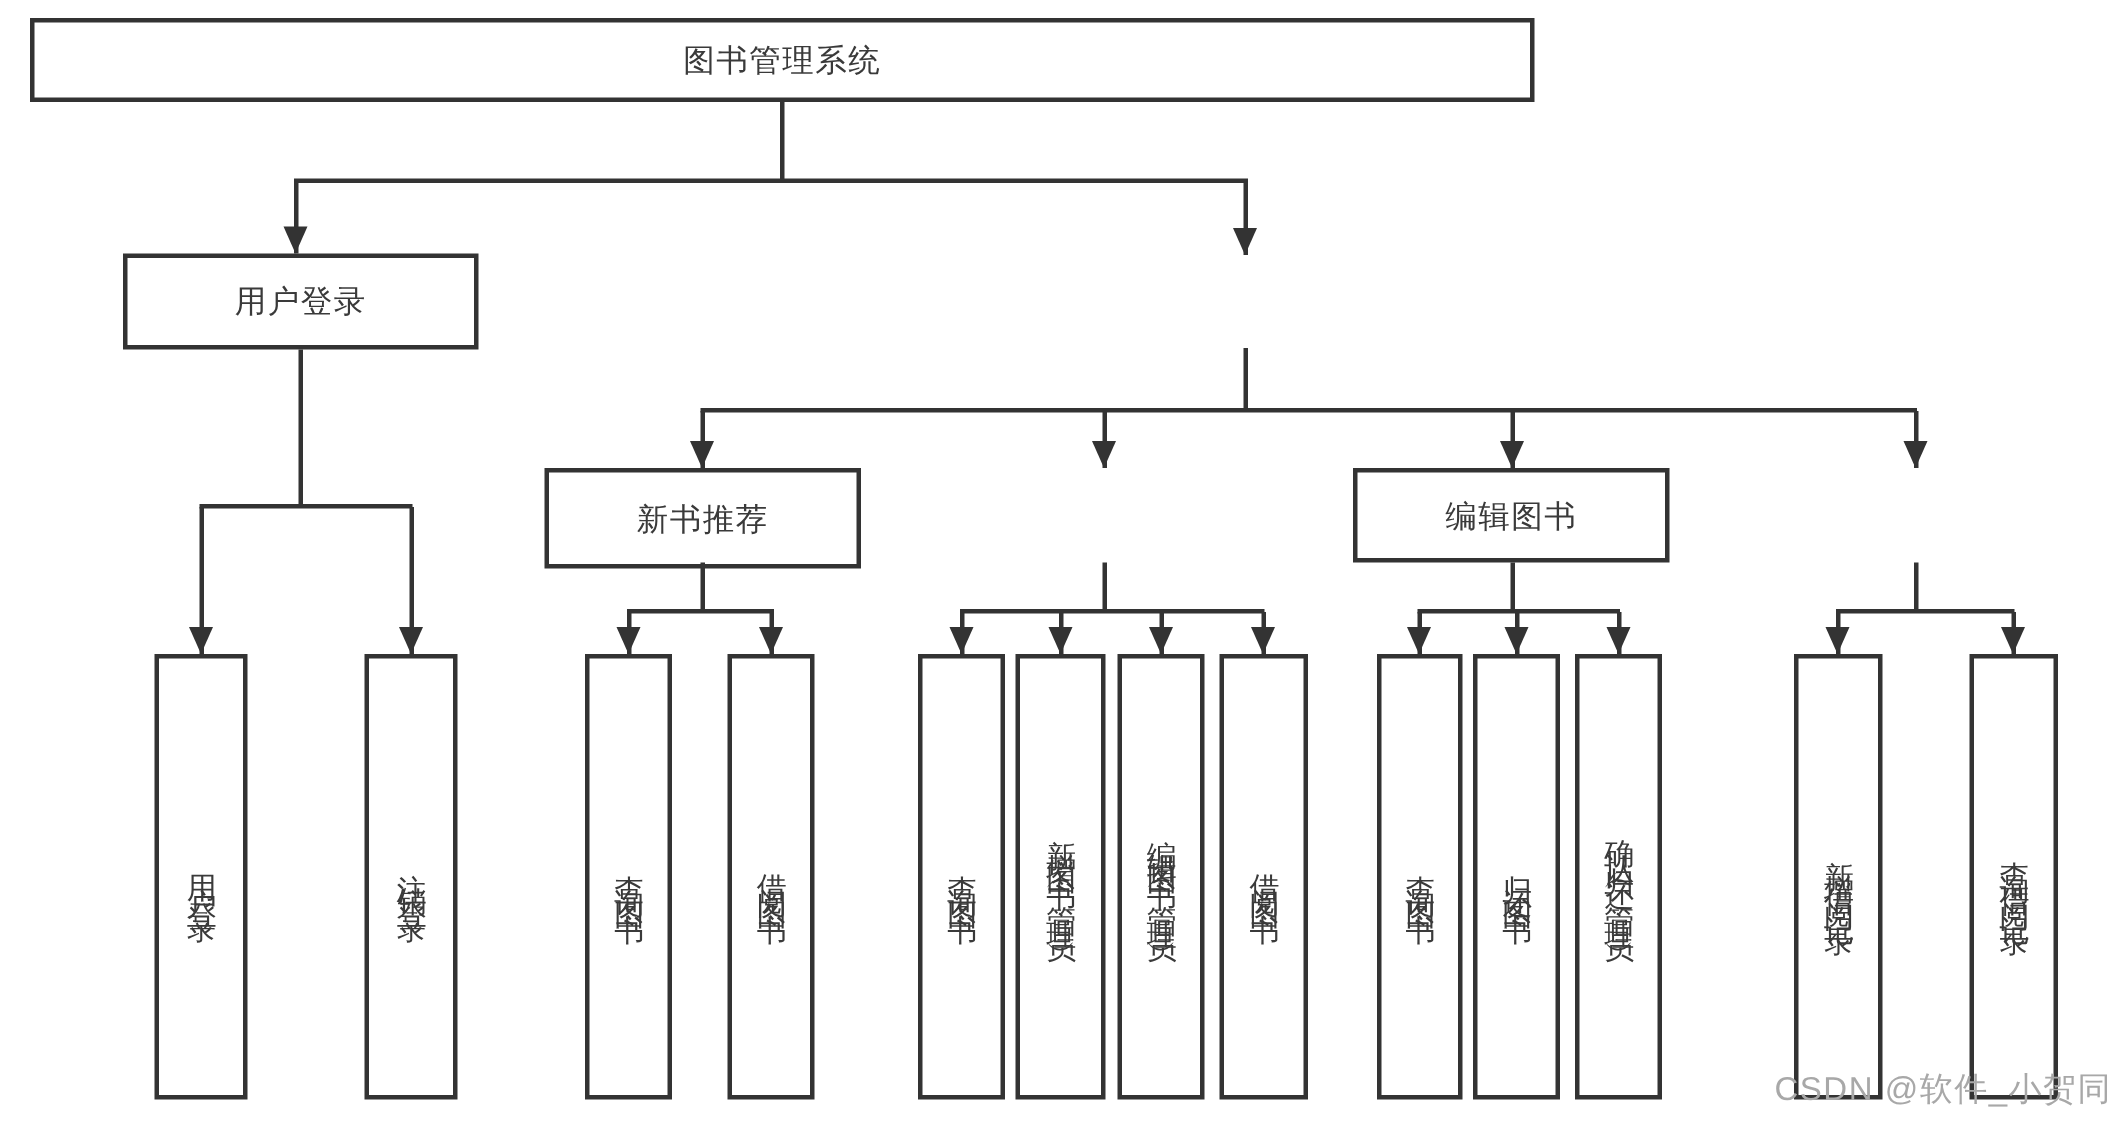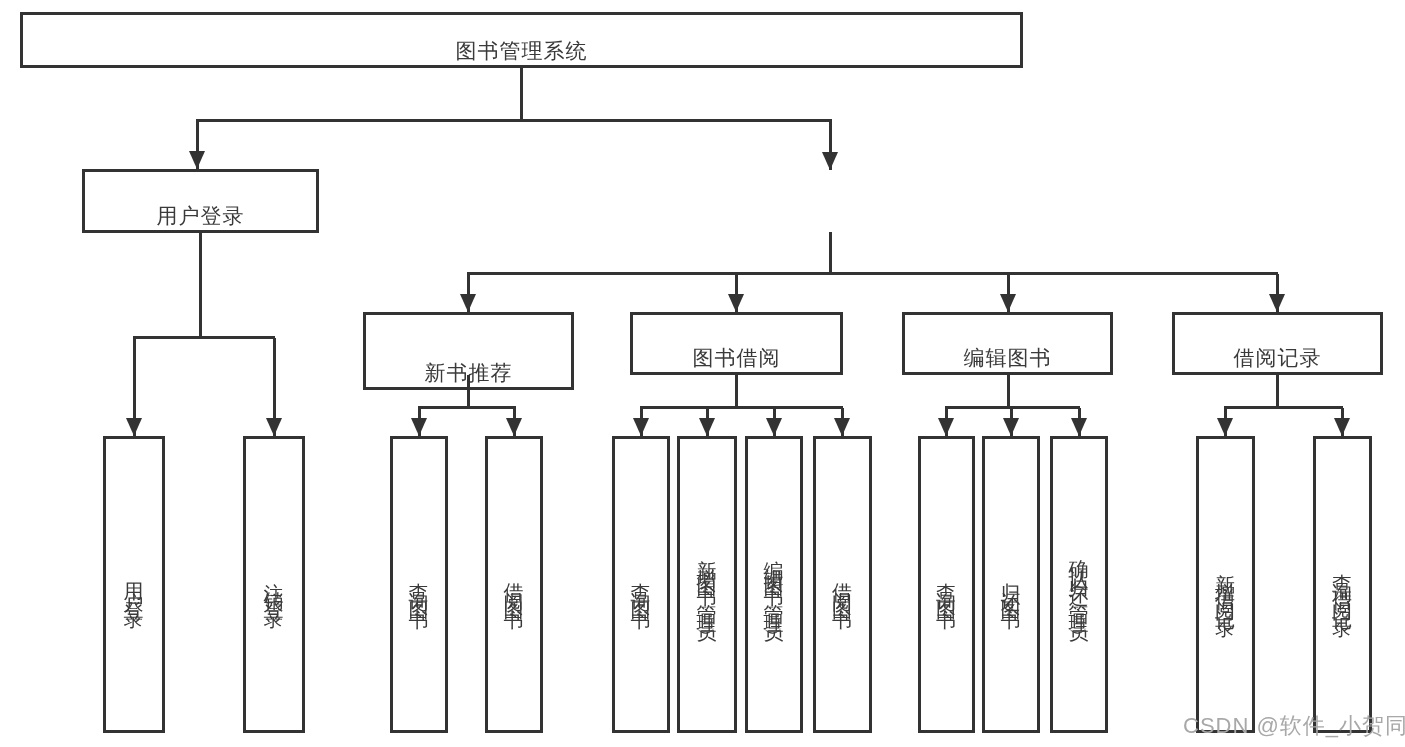--- a/index.html
+++ b/index.html
@@ -2,21 +2,21 @@
 <html><head>
 <meta charset="utf-8">
 <style>
   html,body{margin:0;padding:0;background:#ffffff;}
   .canvas{
     position:relative;width:1405px;height:747px;background:#ffffff;
     font-family:"Liberation Sans", sans-serif;overflow:hidden;
   }
   .box{
     position:absolute;box-sizing:border-box;border:3px solid #333333;background:#ffffff;
-    display:flex;align-items:flex-end;justify-content:center;
+    display:flex;align-items:center;justify-content:center;
   }
   .hlabel{font-size:21px;color:#3a3a3a;letter-spacing:1px;white-space:nowrap;}
   .leaf{align-items:center;justify-content:center;}
   .vtext{
     writing-mode:vertical-rl;text-orientation:mixed;
     font-size:20px;color:#3a3a3a;letter-spacing:9px;line-height:1;
   }
   .lv{position:absolute;width:3px;background:#333333;}
   .lh{position:absolute;height:3px;background:#333333;}
   .arr{
@@ -35,31 +35,25 @@
 <div class="canvas">
 
   <div class="box" style="left:20px;top:12px;width:1003px;height:56px">
     <span class="hlabel">图书管理系统</span>
   </div>
 
   <div class="box" style="left:82px;top:169px;width:237px;height:64px">
     <span class="hlabel">用户登录</span>
   </div>
 
-  <div class="box" style="left:363px;top:312px;width:211px;height:78px">
+  <div class="box" style="left:363px;top:312px;width:211px;height:67px">
     <span class="hlabel">新书推荐</span>
-  </div>
-  <div class="box" style="left:630px;top:312px;width:213px;height:63px">
-    <span class="hlabel">图书借阅</span>
   </div>
   <div class="box" style="left:902px;top:312px;width:211px;height:63px">
     <span class="hlabel">编辑图书</span>
-  </div>
-  <div class="box" style="left:1172px;top:312px;width:211px;height:63px">
-    <span class="hlabel">借阅记录</span>
   </div>
 
   <div class="box leaf" style="left:103px;top:436px;width:62px;height:297px">
     <span class="vtext">用户登录</span>
   </div>
   <div class="box leaf" style="left:243px;top:436px;width:62px;height:297px">
     <span class="vtext">注销登录</span>
   </div>
 
   <div class="box leaf" style="left:390px;top:436px;width:58px;height:297px">

